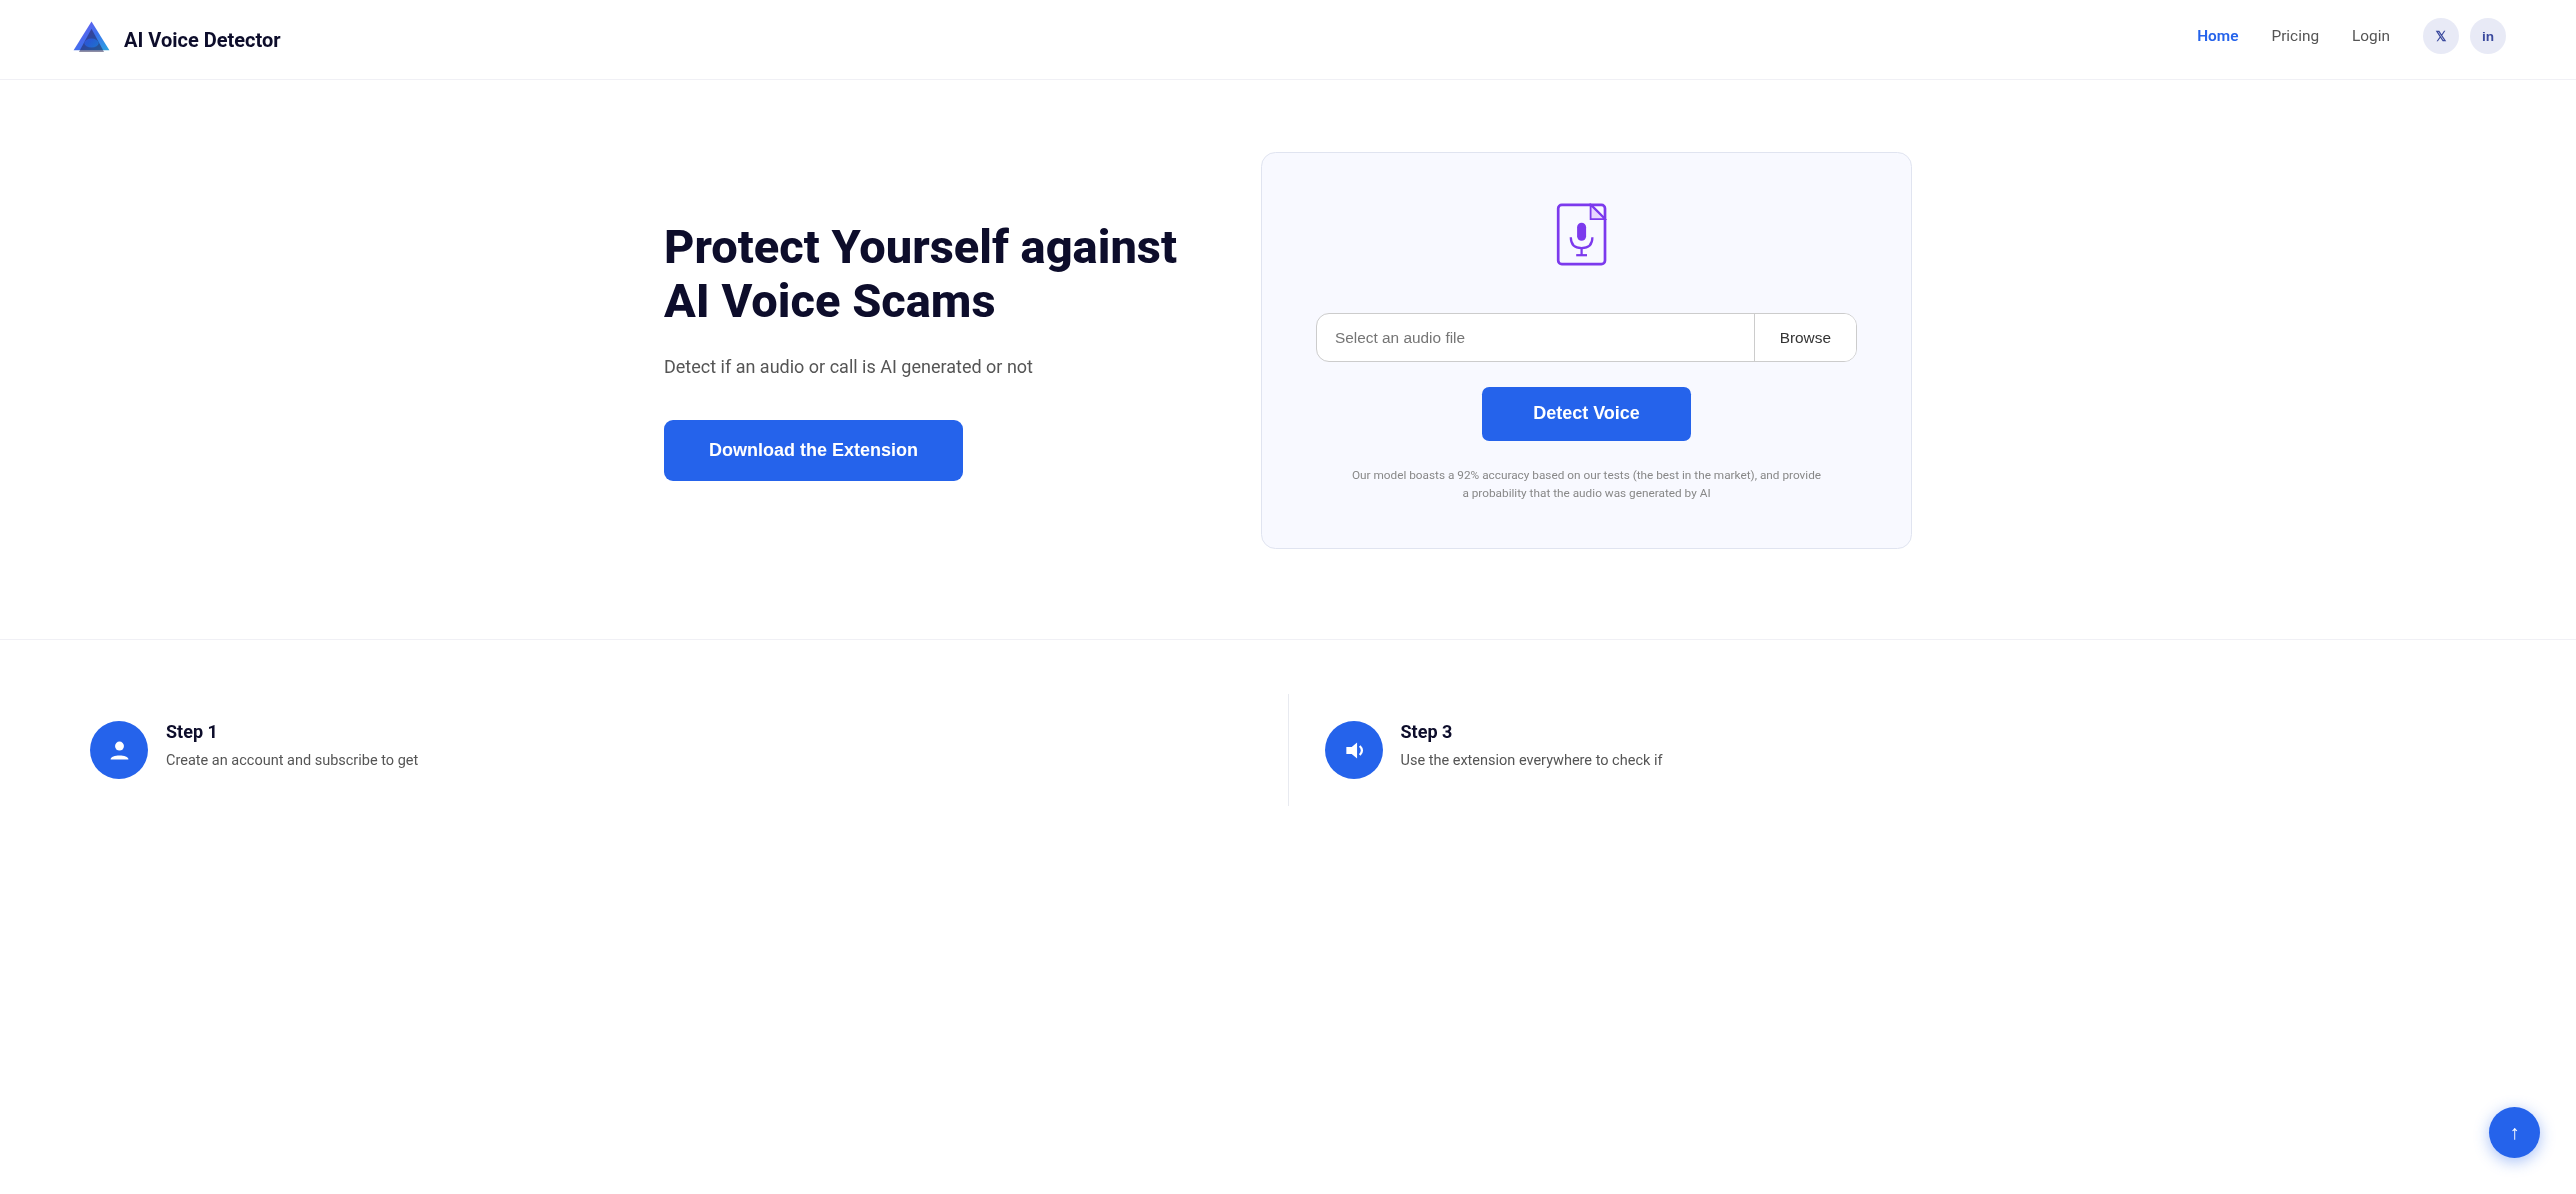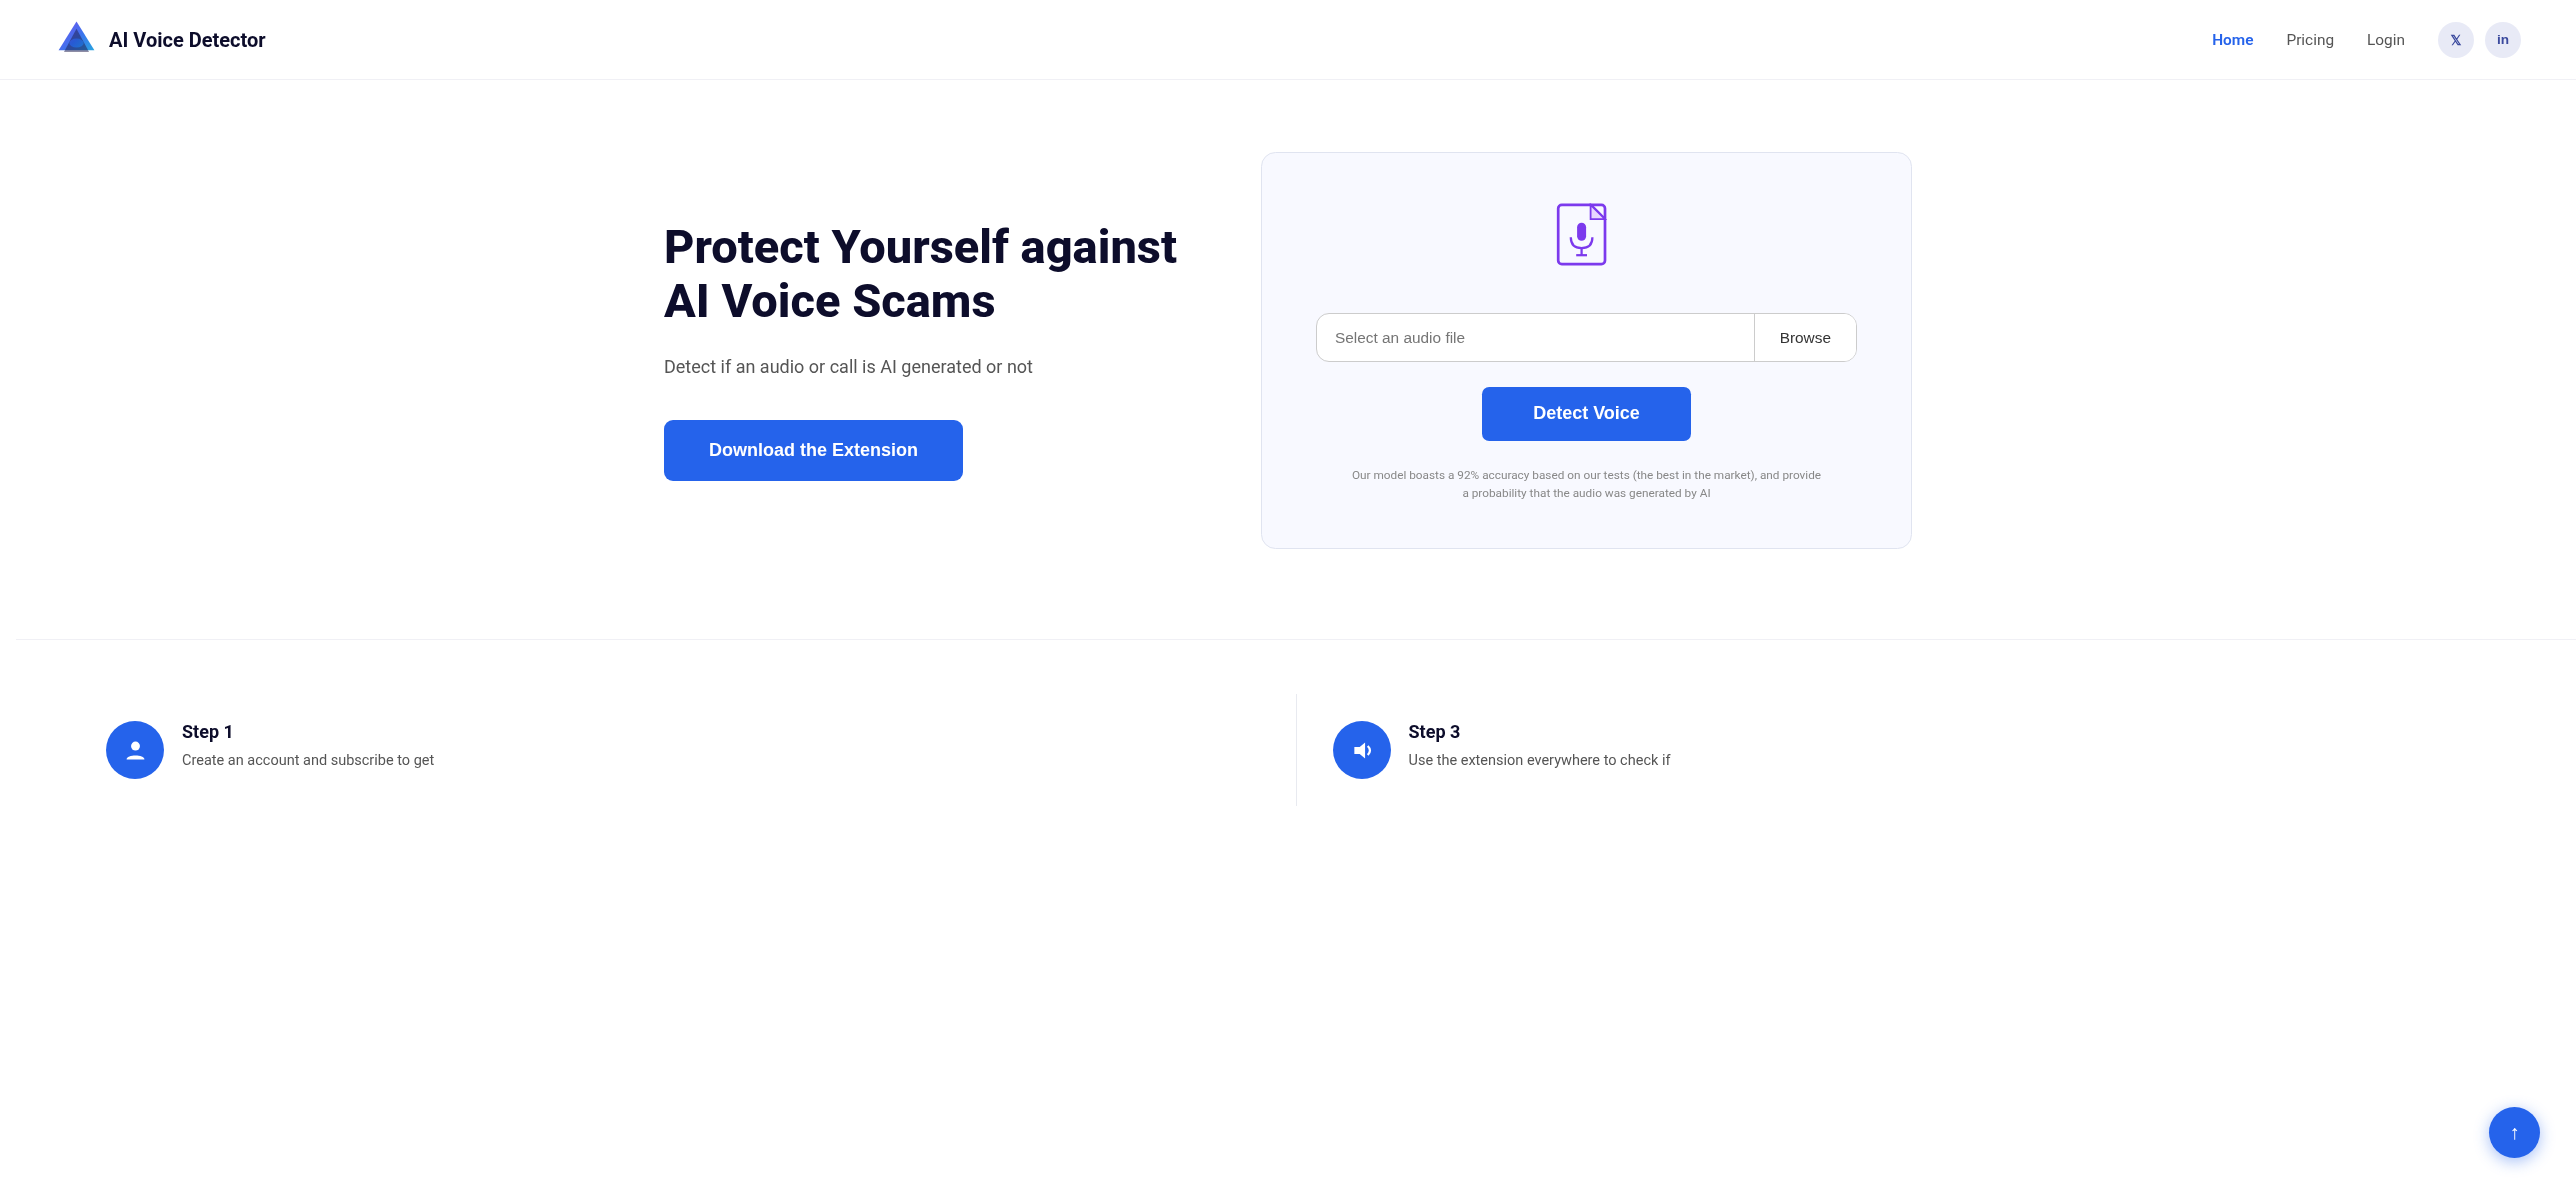--- a/index.html
+++ b/index.html
@@ -12,23 +12,23 @@
       font-family: -apple-system, BlinkMacSystemFont, 'Segoe UI', Roboto, sans-serif;
       background: #ffffff;
       color: #1a1a2e;
       min-height: 100vh;
       overflow-x: hidden;
     }
 
     
     .navbar {
       display: flex;
-      align-items: center;
+      align-items: flex-start;
       justify-content: space-between;
-      padding: 18px 55px;
+      padding: 18px 70px;
       border-bottom: 0.9px solid #f0f0f5;
       background: #fff;
     }
 
     .navbar-logo {
       display: flex;
       align-items: center;
       gap: 11px;
     }
 
@@ -204,21 +204,20 @@
       line-height: 1.6;
       max-width: 470px;
     }
 
     
     .steps-section {
       background: #fff;
       padding: 54px 54px 0 54px;
       border-top: 0.9px solid #f0f0f5;
       margin-top: 36px;
-      margin-left: 16px;
     }
 
     .steps-row {
       display: flex;
       align-items: flex-start;
       gap: 0;
     }
 
     .step-item {
       flex: 1;

